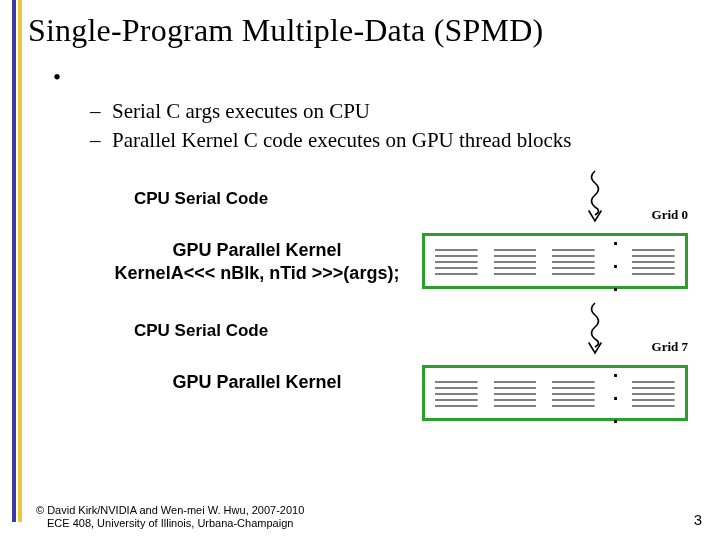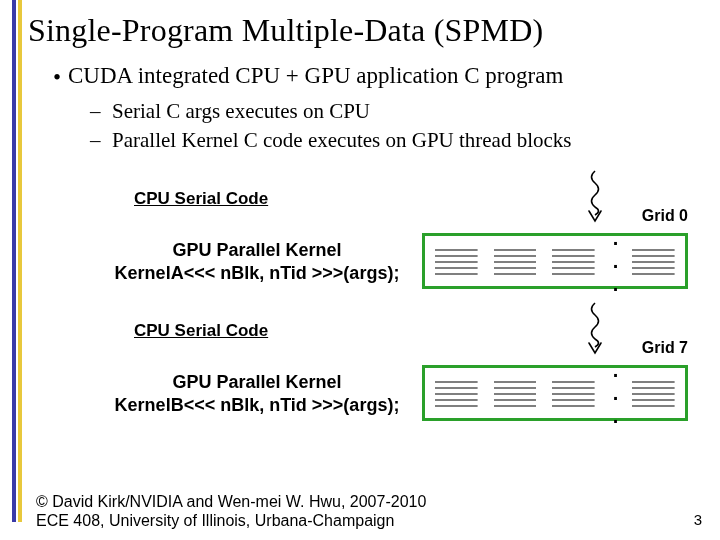--- a/index.html
+++ b/index.html
@@ -66,37 +66,36 @@
   .row { position: relative; height: 78px; }
   .cpu-label, .gpu-label {
     position: absolute;
     font-family: Arial, Helvetica, sans-serif;
     font-weight: 700;
   }
   .cpu-label {
     left: 52px;
     top: 22px;
     font-size: 17px;
-    text-decoration: underline;
   }
   .gpu-label {
     left: 30px;
     top: 6px;
     font-size: 18px;
     line-height: 1.25;
     text-align: center;
     width: 290px;
   }
   .grid-label {
     position: absolute;
     right: 0;
     top: 40px;
-    font-family: Liberation Sans, sans-serif;
+    font-family: Liberation Serif, serif;
     font-weight: 700;
-    font-size: 16px;
+    font-size: 13px;
   }
   .grid-box {
     position: absolute;
     left: 340px;
     right: 0;
     top: 0;
     height: 56px;
     border: 3px solid;
     display: flex;
     align-items: center;
@@ -125,22 +124,23 @@
     position: absolute;
     left: 498px;
     width: 30px;
     height: 56px;
   }
   .footer {
     position: absolute;
     left: 36px;
     bottom: 10px;
     font-family: Arial, Helvetica, sans-serif;
-    font-size: 16px;
+    font-size: 11px;
     line-height: 1.2;
+    text-align: center;
   }
   .page-num {
     position: absolute;
     right: 18px;
     bottom: 12px;
     font-family: Arial, Helvetica, sans-serif;
     font-size: 15px;
   }
   svg.sq path {
     fill: none;
@@ -158,21 +158,20 @@
 <div class="accent-bars">
   <div class="bar" style="background:#3a3aa8"></div>
   <div class="bar" style="background:#e8c83c"></div>
 </div>
 
 <h1 class="title">Single-Program Multiple-Data (SPMD)</h1>
 
 <div class="content">
   <div class="bullet-row">
     <div class="bullet-dot">•</div>
-    <div>CUDA integrated CPU + GPU application C program</div>
   </div>
   <div class="sub-list">
     <div class="sub-row">
       <div class="sub-dash">–</div>
       <div>Serial C args executes on CPU</div>
     </div>
     <div class="sub-row">
       <div class="sub-dash">–</div>
       <div>Parallel Kernel C code executes on GPU thread blocks</div>
     </div>
@@ -244,21 +243,20 @@
           <path d="M15 2 Q 8 8 15 14 Q 22 20 15 26 Q 8 32 15 38 Q 22 42 15 46"></path>
           <path d="M9 42 L15 52 L21 42" stroke-linecap="round"></path>
         </svg>
       </div>
       <div class="grid-label">Grid 7</div>
     </div>
 
     <div class="row" style="height:60px;">
       <div class="gpu-label">
         <span>GPU Parallel Kernel</span><br>
-        <span>KernelB&lt;&lt;&lt; nBlk, nTid &gt;&gt;&gt;(args);</span>
       </div>
       <div class="grid-box" style="border-color:#2aa02a">
         <div class="block">
             <svg class="thread-svg" width="100%" height="100%">
               <line x1="0" y1="5" x2="100%" y2="5"></line>
               <line x1="0" y1="11" x2="100%" y2="11"></line>
               <line x1="0" y1="17" x2="100%" y2="17"></line>
               <line x1="0" y1="23" x2="100%" y2="23"></line>
               <line x1="0" y1="29" x2="100%" y2="29"></line>
             </svg>

